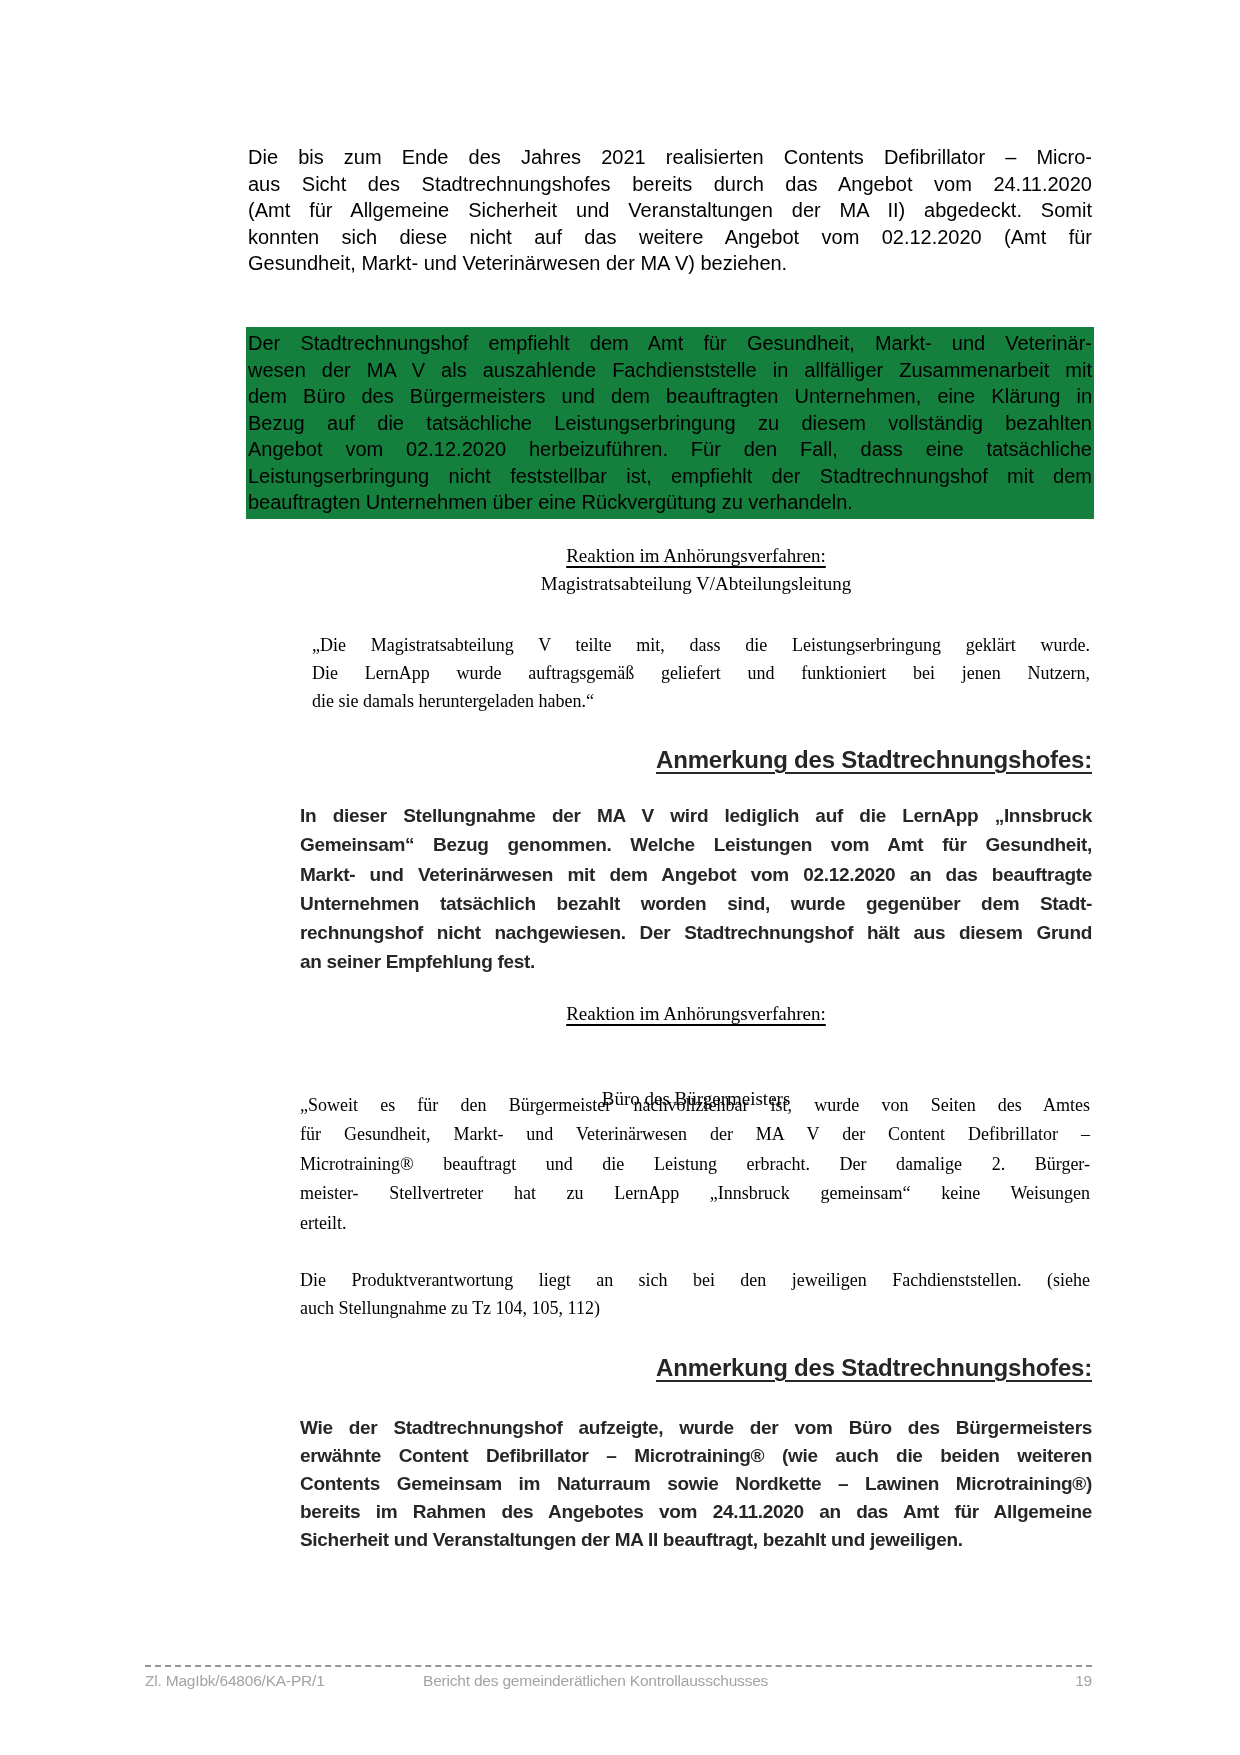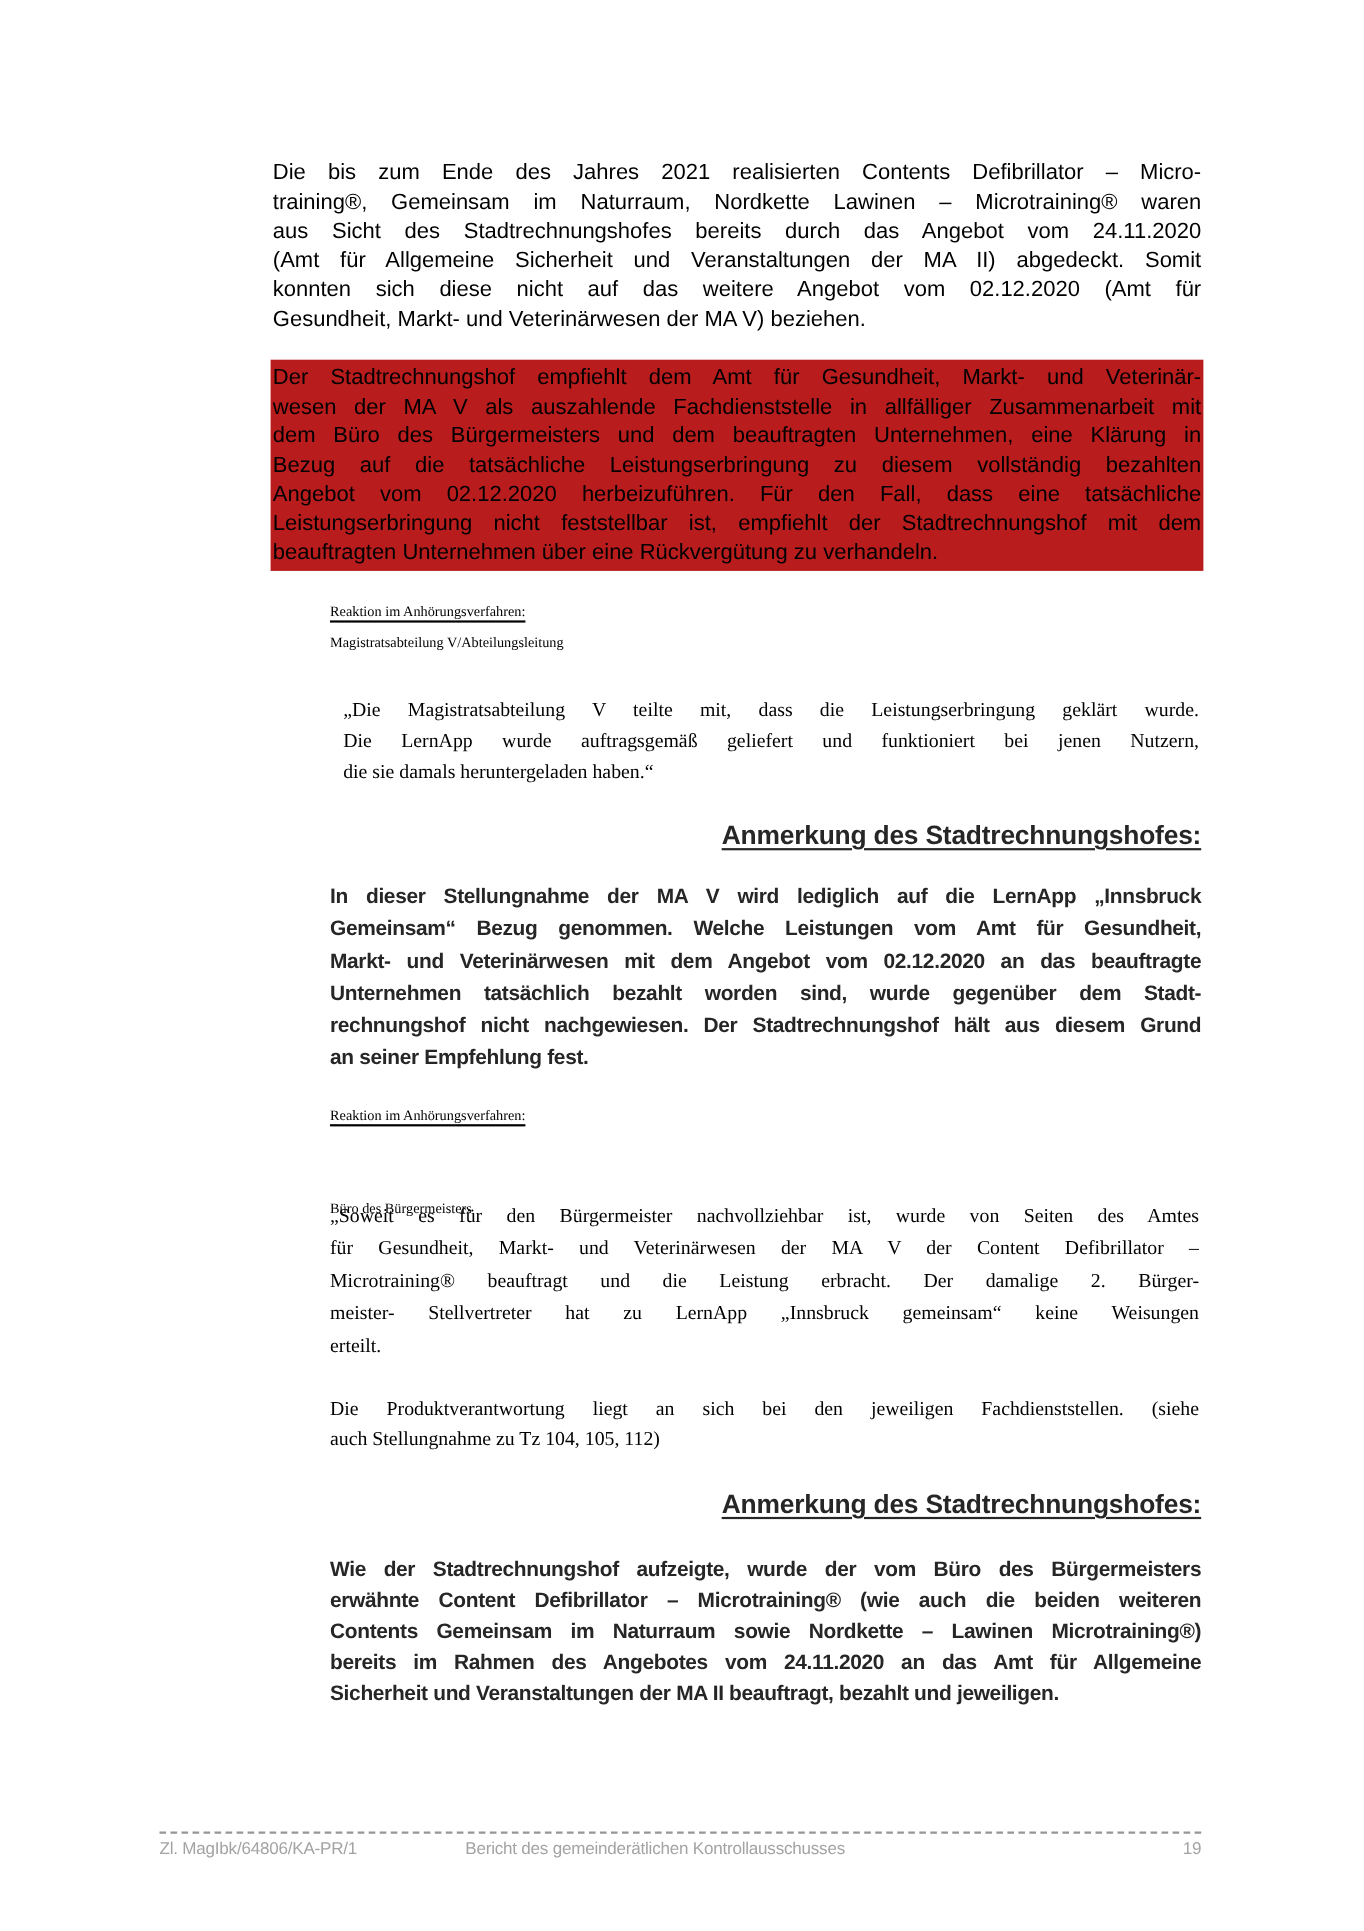--- a/index.html
+++ b/index.html
@@ -13,27 +13,27 @@
     color: #000000;
   }
   .block { position: absolute; }
 
   
   .bodytext { font-size: 20px; line-height: 26.5px; color: #000; }
   .lines > div { text-align: justify; text-align-last: justify; white-space: normal; }
   .lines > div:last-child { text-align-last: left; }
 
   
-  .highlight { background: #b91c1c; padding: 3px 2px; }
+  .highlight { background: #15803d; padding: 3px 2px; }
 
   
   .comic { font-family: cursive; font-size: 18px; line-height: 28px; color: #000; }
   .comic-heading {
-    font-family: cursive; font-size: 13px; line-height: 24px;
-    text-align: left; color: #000;
+    font-family: cursive; font-size: 19px; line-height: 24px;
+    text-align: center; color: #000;
   }
   .underlined { text-decoration: underline; text-decoration-thickness: 2px; text-underline-offset: 4px; }
 
   
   .note { font-weight: bold; letter-spacing: -0.3px; font-size: 19px; line-height: 29.3px; color: #262626; }
   .note-heading {
     font-weight: bold; letter-spacing: -0.2px; font-size: 24px; line-height: 25px;
     text-align: right; color: #262626;
   }
 
@@ -49,21 +49,20 @@
   }
   .footer .pg { text-align: right; }
 </style>
 </head>
 <body>
 
 <div class="page">
 
   <div class="block bodytext lines" style="top:144px; left:248px; right:148px;">
       <div>Die bis zum Ende des Jahres 2021 realisierten Contents Defibrillator – Micro-</div>
-      <div>training®, Gemeinsam im Naturraum, Nordkette Lawinen – Microtraining® waren</div>
       <div>aus Sicht des Stadtrechnungshofes bereits durch das Angebot vom 24.11.2020</div>
       <div>(Amt für Allgemeine Sicherheit und Veranstaltungen der MA II) abgedeckt. Somit</div>
       <div>konnten sich diese nicht auf das weitere Angebot vom 02.12.2020 (Amt für</div>
       <div>Gesundheit, Markt- und Veterinärwesen der MA V) beziehen.</div>
     </div>
 
   <div class="block bodytext lines highlight" style="top:327px; left:246px; right:146px;">
       <div>Der Stadtrechnungshof empfiehlt dem Amt für Gesundheit, Markt- und Veterinär-</div>
       <div>wesen der MA V als auszahlende Fachdienststelle in allfälliger Zusammenarbeit mit</div>
       <div>dem Büro des Bürgermeisters und dem beauftragten Unternehmen, eine Klärung in</div>

